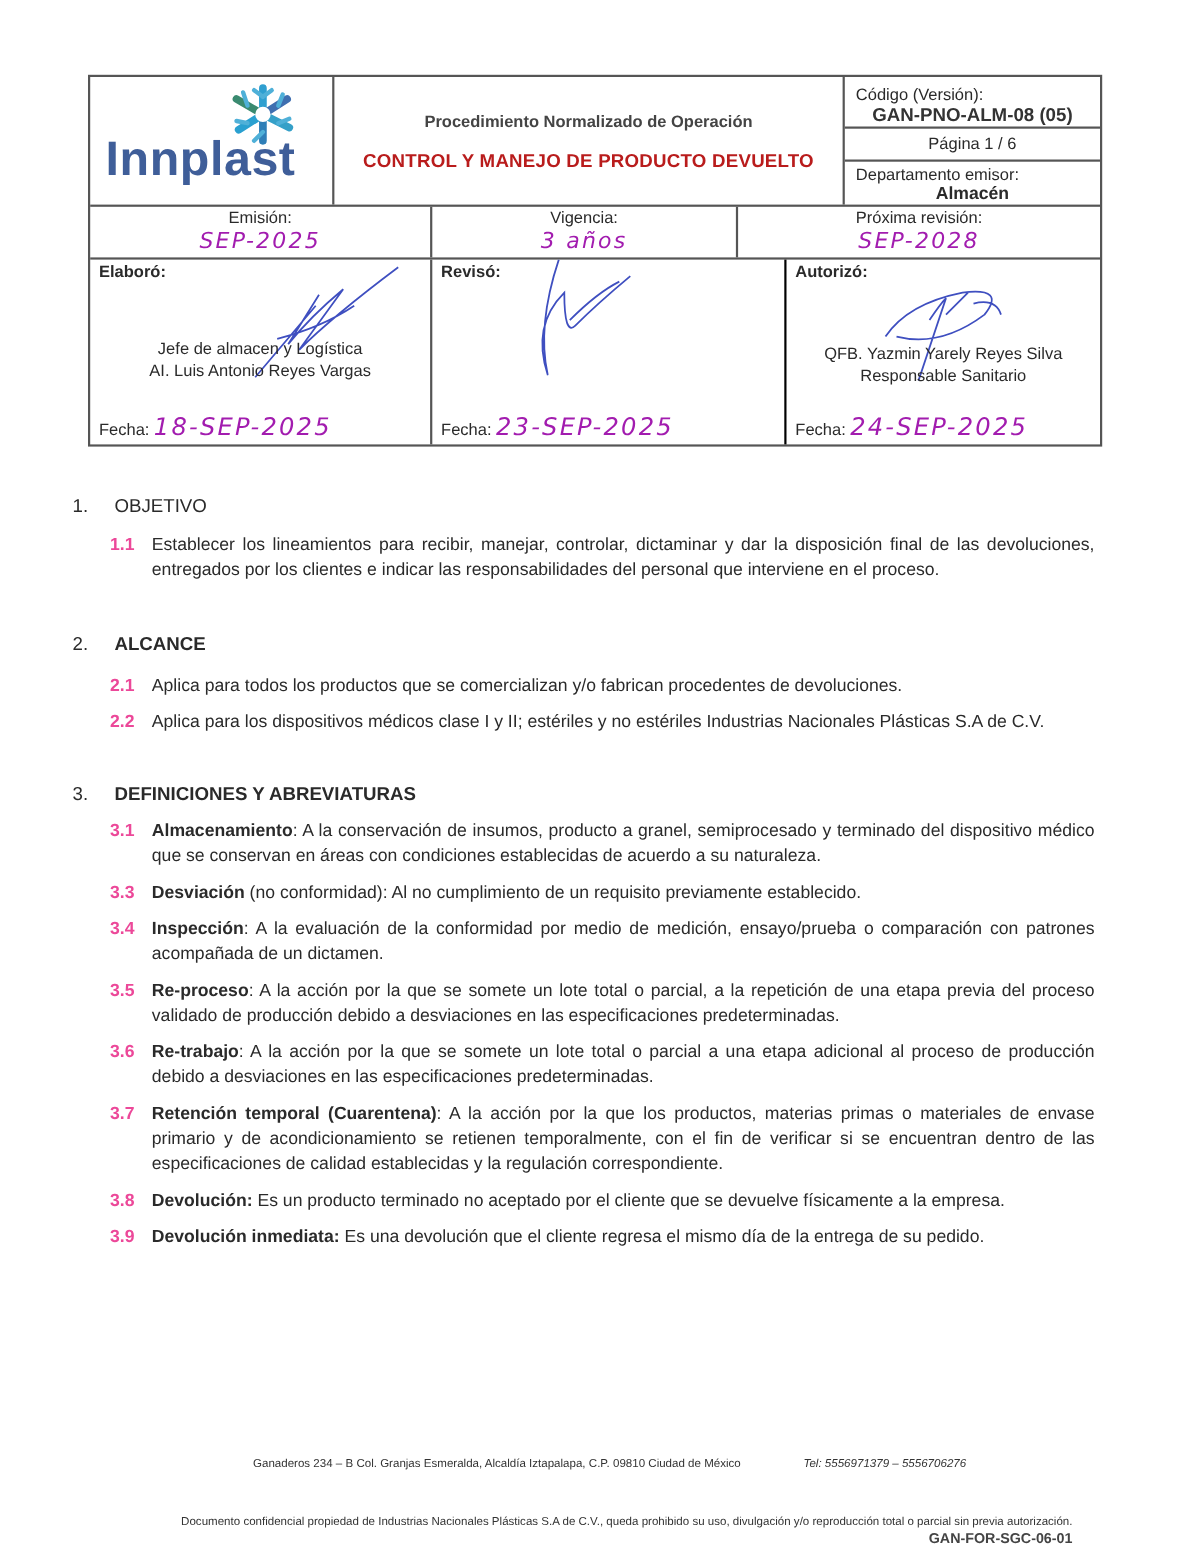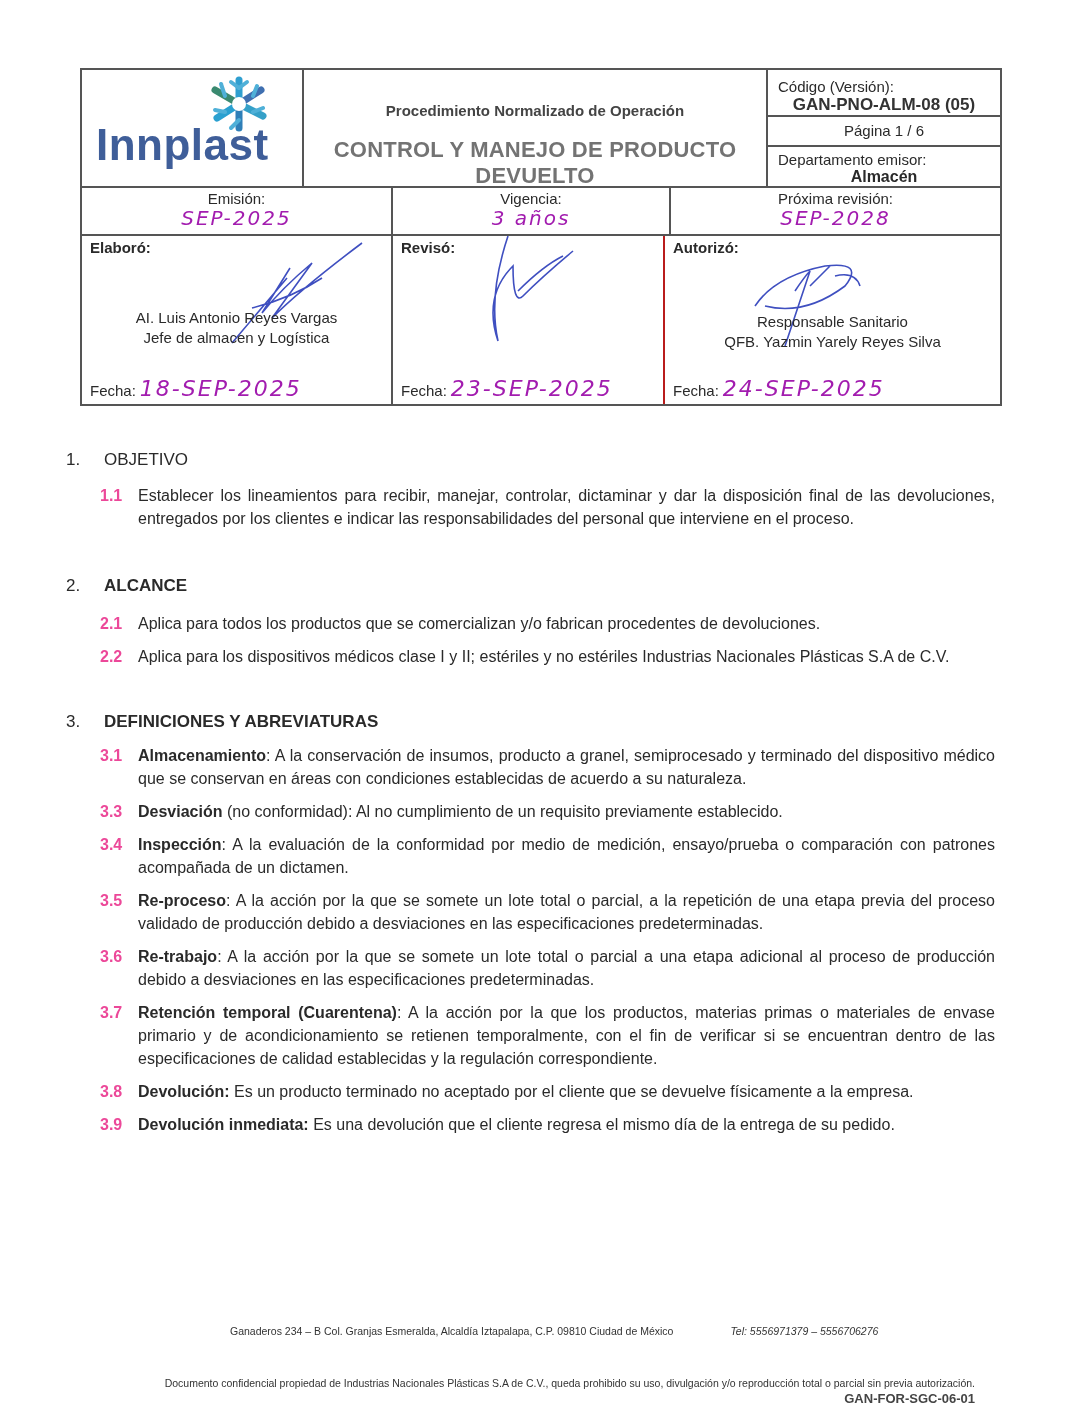--- a/index.html
+++ b/index.html
@@ -7,37 +7,37 @@
     width: 1088px; height: 1408px; background: #ffffff; position: relative;
     font-family: "Liberation Sans", sans-serif; color: #2a2a2a; overflow: hidden;
   }
   .hdr { position: absolute; left: 80px; top: 68px; width: 922px; border: 2px solid #555; box-sizing: border-box; }
   .row1 { display: flex; height: 116px; border-bottom: 2px solid #555; }
   .logo-cell { width: 220px; border-right: 2px solid #555; position: relative; }
   .logo-word { position: absolute; left: 14px; top: 50px; font-size: 44px; font-weight: bold; color: #3f5e99; letter-spacing: 0.5px; text-align: center; }
   .logo-icon { position: absolute; left: 125px; top: 6px; width: 64px; height: 56px; }
   .title-cell { flex: 1; border-right: 2px solid #555; text-align: center; }
   .title-sub { margin-top: 32px; font-size: 15px; font-weight: bold; color: #444; }
-  .title-main { margin-top: 18px; font-size: 22px; font-weight: bold; color: #737373; letter-spacing: 0.2px; }
+  .title-main { margin-top: 18px; font-size: 17px; font-weight: bold; color: #b91c1c; letter-spacing: 0.2px; }
   .meta-cell { width: 232px; display: flex; flex-direction: column; }
   .meta-code { height: 52px; border-bottom: 2px solid #555; padding: 8px 10px 0; box-sizing: border-box; font-size: 15px; }
   .meta-code .v { font-weight: bold; font-size: 17px; text-align: center; margin-top: 0px; color: #333; }
   .meta-page { height: 28px; border-bottom: 2px solid #555; text-align: center; font-size: 15px; line-height: 28px; }
   .meta-dept { flex: 1; padding: 4px 10px 0; font-size: 15px; }
   .meta-dept .v { font-weight: bold; text-align: center; font-size: 16px; }
   .row2 { display: flex; height: 46px; border-bottom: 2px solid #555; }
   .row2 > div { text-align: center; font-size: 15px; padding-top: 2px; box-sizing: border-box; }
   .c-emi { width: 311px; border-right: 2px solid #555; }
   .c-vig { width: 278px; border-right: 2px solid #555; }
   .c-prox { flex: 1; }
   .hand { font-family: "DejaVu Sans", sans-serif; color: #a21caf; font-size: 20px; letter-spacing: 2px; font-style: italic; line-height: 22px; }
   .row3 { display: flex; height: 168px; }
   .sig { position: relative; box-sizing: border-box; padding: 3px 8px; font-size: 15px; }
   .sig.s1 { width: 311px; border-right: 2px solid #555; }
-  .sig.s2 { width: 272px; border-right: 2px solid #b91c1c; }
+  .sig.s2 { width: 322px; border-right: 2px solid #000000; }
   .sig.s3 { flex: 1; }
   .sig .lbl { font-weight: bold; }
   .sig .name { position: absolute; left: 0; right: 0; text-align: center; font-size: 15px; line-height: 20px; }
   .sig .fecha { position: absolute; left: 8px; bottom: 4px; font-size: 15px; }
   .sig .fecha .hand { font-size: 22px; margin-left: 4px; }
   .sig svg { position: absolute; }
 
   .content { position: absolute; left: 60px; top: 450px; width: 935px; font-family: "Liberation Sans", sans-serif; }
   .sec-h { font-size: 17px; margin: 0; display: flex; color: #2a2a2a; }
   .sec-h .n { width: 38px; padding-left: 6px; }
@@ -110,40 +110,40 @@
       <div class="hand">SEP-2028</div>
     </div>
   </div>
   <div class="row3">
     <div class="sig s1">
       <div class="lbl">Elaboró:</div>
       <svg style="left:110px;top:2px" width="190" height="110" viewBox="0 0 190 110">
         <path d="M40 105 L95 40 M98 30 L70 75 Q90 50 120 25 L80 80 Q110 50 170 5 M60 70 Q100 60 130 40" stroke="#3f4fc0" stroke-width="1.6" fill="none"></path>
       </svg>
       <div class="name" style="top:72px">
+        <div>Jefe de almacen y Logística</div>
         <div>AI. Luis Antonio Reyes Vargas</div>
-        <div>Jefe de almacen y Logística</div>
       </div>
       <div class="fecha"><span>Fecha:</span><span class="hand">18-SEP-2025</span></div>
     </div>
     <div class="sig s2">
       <div class="lbl">Revisó:</div>
       <svg style="left:60px;top:0px" width="150" height="110" viewBox="0 0 150 110">
         <path d="M55 0 Q35 60 45 105 Q30 60 60 30 Q60 70 70 60 Q90 40 120 15 M65 55 Q90 30 110 20" stroke="#3f4fc0" stroke-width="1.6" fill="none"></path>
       </svg>
       <div class="fecha"><span>Fecha:</span><span class="hand">23-SEP-2025</span></div>
     </div>
     <div class="sig s3">
       <div class="lbl">Autorizó:</div>
       <svg style="left:70px;top:10px" width="140" height="110" viewBox="0 0 140 110">
         <path d="M20 60 Q40 30 90 20 Q130 15 110 40 Q70 70 30 60 M60 45 Q70 30 75 25 Q65 55 50 100 M75 40 Q90 25 95 20 M100 30 Q120 25 125 40" stroke="#3f4fc0" stroke-width="1.6" fill="none"></path>
       </svg>
       <div class="name" style="top:76px">
+        <div>QFB. Yazmin Yarely Reyes Silva</div>
         <div>Responsable Sanitario</div>
-        <div>QFB. Yazmin Yarely Reyes Silva</div>
       </div>
       <div class="fecha"><span>Fecha:</span><span class="hand">24-SEP-2025</span></div>
     </div>
   </div>
 </div>
 
 <div class="content">
   <div>
     <div class="sec-h">
         <span class="n">1.</span>

